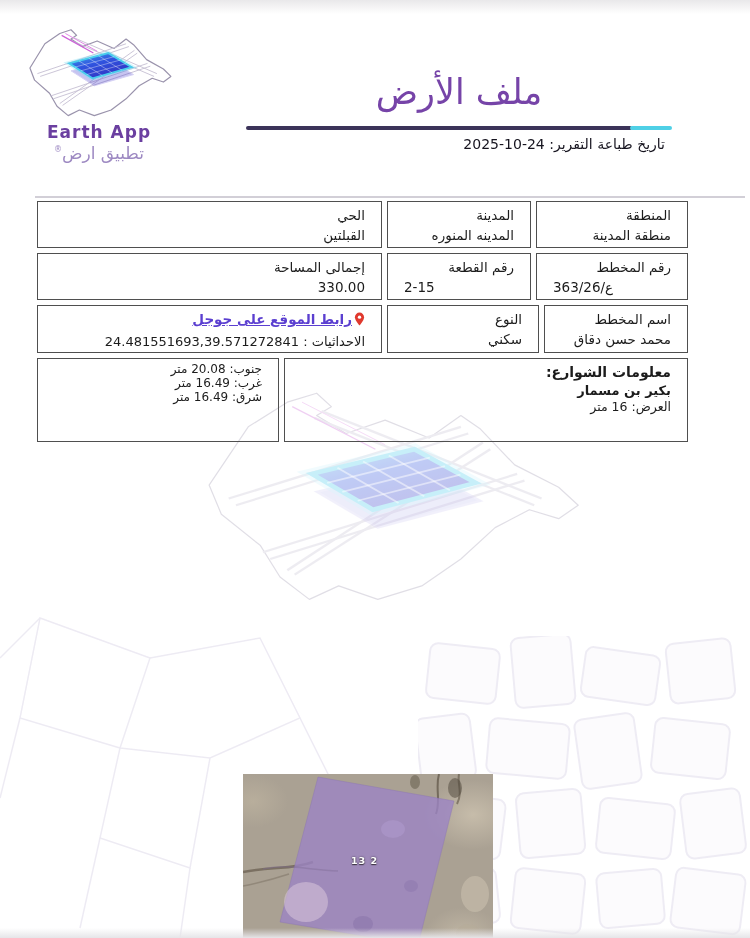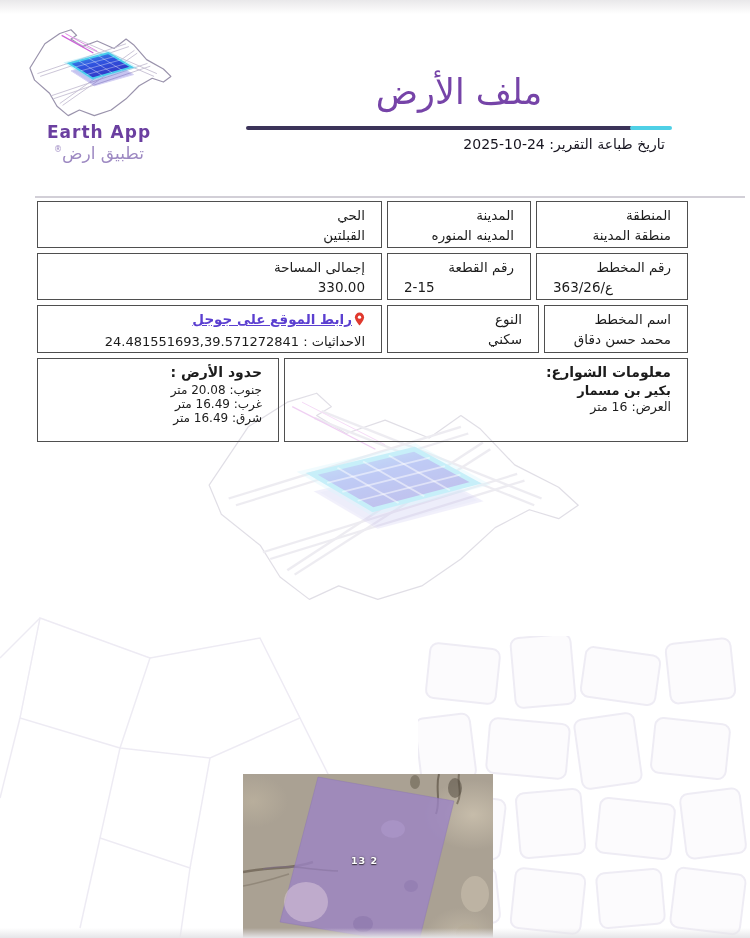--- a/index.html
+++ b/index.html
@@ -175,21 +175,20 @@
       </div>
     </div>
 
     <div class="trow">
       <div class="cell h84 w-streets">
         <span class="b-title">معلومات الشوارع:</span>
         <span class="s-name" style="display:block">بكير بن مسمار</span>
         <span class="s-width" style="display:block">العرض: 16 متر</span>
       </div>
       <div class="cell h84 w-wide">
-        <span class="b-title" style="display:block">حدود الأرض :</span>
         <span class="b-line" style="display:block">جنوب: 20.08 متر</span>
         <span class="b-line" style="display:block">غرب: 16.49 متر</span>
         <span class="b-line" style="display:block">شرق: 16.49 متر</span>
       </div>
     </div>
   </div>
 
   <svg class="map-watermark" width="440" height="242" viewBox="0 0 180 108" preserveAspectRatio="none">
       <use href="#ksa"></use>
     </svg>

